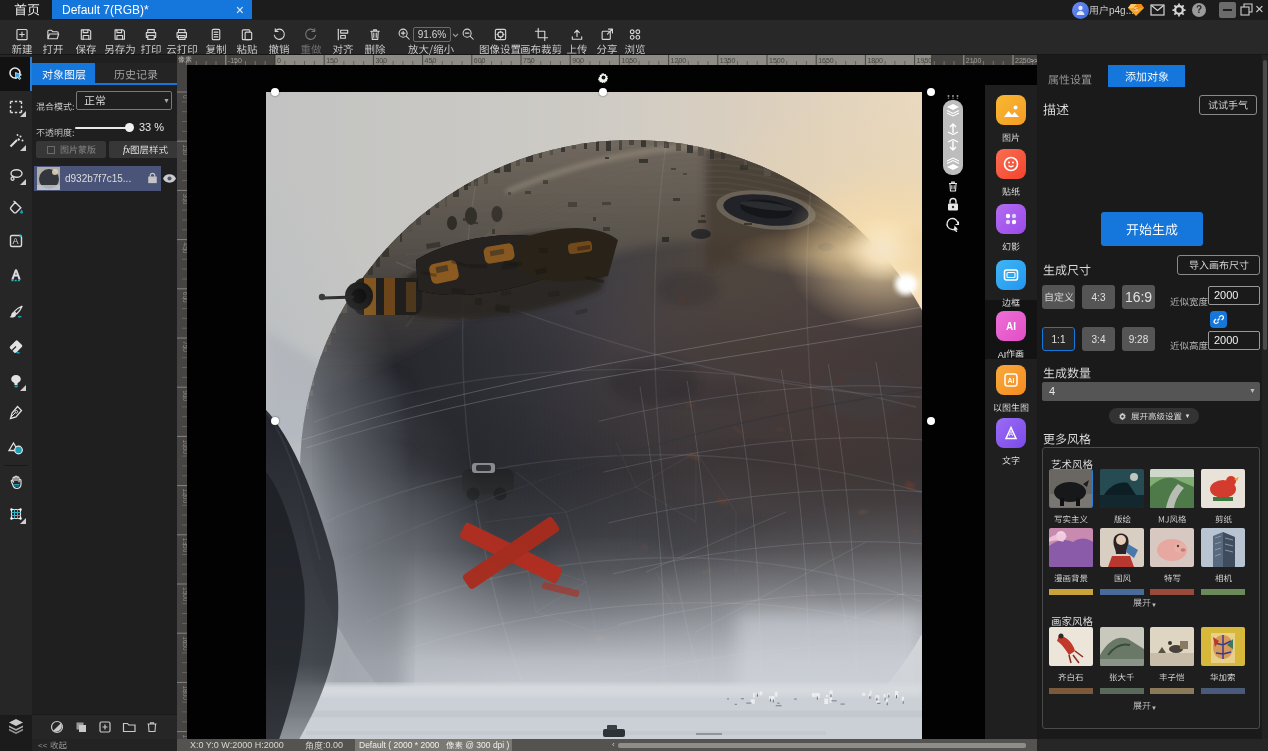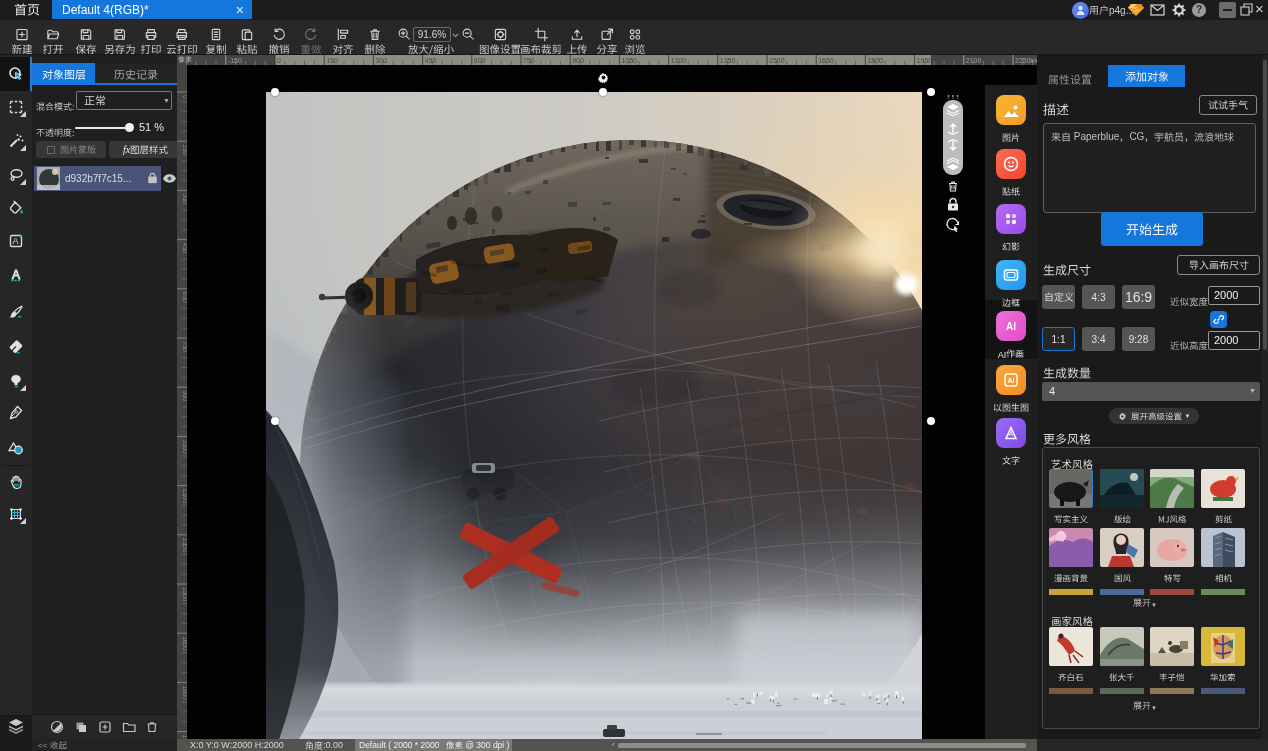--- a/index.html
+++ b/index.html
@@ -19,21 +19,21 @@
 .ttab{position:absolute;top:0;height:19px;display:flex;align-items:center}
 </style></head><body>
 <div id="titlebar">
     <div class="ttab" style="left:14px">
       <svg class="zh " style="width:26.0px;height:13px" viewBox="0 -880 2000 1000" fill="#f0f0f0">
         <use href="#u9996" x="0"></use>
         <use href="#u9875" x="1000"></use>
       </svg>
     </div>
     <div class="ttab" style="left:52px;width:200px;background:#1577dc;padding-left:10px;color:#fff;font-size:12px;justify-content:space-between">
-      <span style="color:#fff">Default 4(RGB)*</span>
+      <span style="color:#fff">Default 7(RGB)*</span>
       <span style="color:#e8eef6;font-size:14px;padding-right:8px">×</span>
     </div>
     <div class="abs" style="left:1072px;top:2px;width:17px;height:17px;border-radius:50%;background:linear-gradient(135deg,#6f8df5,#3b6ae0)"></div>
     <svg class="abs" style="left:1076px;top:5px" width="9" height="11" viewBox="0 0 9 11" fill="#dfe6f8">
       <circle cx="4.5" cy="3" r="2.2"></circle>
       <path d="M0.5 10c.4-2.6 2-3.9 4-3.9s3.6 1.3 4 3.9z"></path>
     </svg>
     <div class="abs" style="left:1089px;top:4px;height:12px;display:flex;align-items:center;font-size:10px;color:#cccccc;white-space:nowrap">
       <svg class="zh " style="width:20.0px;height:10px" viewBox="0 -880 2000 1000" fill="#cccccc">
         <use href="#u7528" x="0"></use>
@@ -432,21 +432,21 @@
     <div class="abs" style="left:131px;top:42px;color:#aaaaaa;font-size:7px">▼</div>
     <div class="abs" style="left:4px;top:68px"><svg class="zh " style="width:38.5px;height:9px" viewBox="0 -880 4278 1000" fill="#cccccc">
         <use href="#u4e0d" x="0"></use>
         <use href="#u900f" x="1000"></use>
         <use href="#u660e" x="2000"></use>
         <use href="#u5ea6" x="3000"></use>
         <use href="#u3a" x="4000"></use>
       </svg></div>
     <div class="abs" style="left:43px;top:72px;width:55px;height:2px;background:#e8e8e8;border-radius:1px"></div>
     <div class="abs" style="left:93px;top:68px;width:9px;height:9px;background:#f2f2f2;border-radius:50%"></div>
-    <div class="abs" style="left:107px;top:66px;color:#e8e8e8;font-size:11px">51 %</div>
+    <div class="abs" style="left:107px;top:66px;color:#e8e8e8;font-size:11px">33 %</div>
     <div class="abs" style="left:4px;top:86px;width:70px;height:17px;background:#373737;border-radius:2px;display:flex;align-items:center;justify-content:center">
       <span style="display:inline-block;width:8px;height:8px;border:1px solid #6a6a6a;margin-right:5px"></span>
       <svg class="zh " style="width:36.0px;height:9px" viewBox="0 -880 4000 1000" fill="#8a8a8a">
         <use href="#u56fe" x="0"></use>
         <use href="#u7247" x="1000"></use>
         <use href="#u8499" x="2000"></use>
         <use href="#u7248" x="3000"></use>
       </svg>
     </div>
     <div class="abs" style="left:77px;top:86px;width:73px;height:17px;background:#373737;border-radius:2px;display:flex;align-items:center;justify-content:center">
@@ -1266,36 +1266,20 @@
         <use href="#u8ff0" x="1000"></use>
       </svg></div>
     <div class="abs" style="left:162px;top:40px;width:58px;height:20px;border:1px solid #8a8a8a;border-radius:3px;display:flex;align-items:center;justify-content:center">
       <svg class="zh " style="width:40.0px;height:10px" viewBox="0 -880 4000 1000" fill="#dddddd">
         <use href="#u8bd5" x="0"></use>
         <use href="#u8bd5" x="1000"></use>
         <use href="#u624b" x="2000"></use>
         <use href="#u6c14" x="3000"></use>
       </svg>
     </div>
-    <div class="abs" style="left:6px;top:68px;width:213px;height:90px;border:1px solid #5f5f5f;border-radius:3px;background:#202020;padding:6px 7px;font-size:10px;color:#c0c0c0;line-height:1.35"><svg class="zh " style="width:20.0px;height:10px" viewBox="0 -880 2000 1000" fill="#c0c0c0">
-        <use href="#u6765" x="0"></use>
-        <use href="#u81ea" x="1000"></use>
-      </svg> <span style="color:#c0c0c0">Paperblue</span><svg class="zh " style="width:10.0px;height:10px" viewBox="0 -880 1000 1000" fill="#c0c0c0">
-        <use href="#uff0c" x="0"></use>
-      </svg><span style="color:#c0c0c0">CG</span><svg class="zh " style="width:90.0px;height:10px" viewBox="0 -880 9000 1000" fill="#c0c0c0">
-        <use href="#uff0c" x="0"></use>
-        <use href="#u5b87" x="1000"></use>
-        <use href="#u822a" x="2000"></use>
-        <use href="#u5458" x="3000"></use>
-        <use href="#uff0c" x="4000"></use>
-        <use href="#u6d41" x="5000"></use>
-        <use href="#u6d6a" x="6000"></use>
-        <use href="#u5730" x="7000"></use>
-        <use href="#u7403" x="8000"></use>
-      </svg></div>
     <div class="abs" style="left:64px;top:157px;width:102px;height:34px;background:#1577dc;border-radius:3px;display:flex;align-items:center;justify-content:center">
       <svg class="zh " style="width:52.0px;height:13px" viewBox="0 -880 4000 1000" fill="#ffffff">
         <use href="#u5f00" x="0"></use>
         <use href="#u59cb" x="1000"></use>
         <use href="#u751f" x="2000"></use>
         <use href="#u6210" x="3000"></use>
       </svg>
     </div>
     <div class="abs" style="left:6px;top:205px"><svg class="zh " style="width:48.0px;height:12px" viewBox="0 -880 4000 1000" fill="#dddddd">
         <use href="#u751f" x="0"></use>

